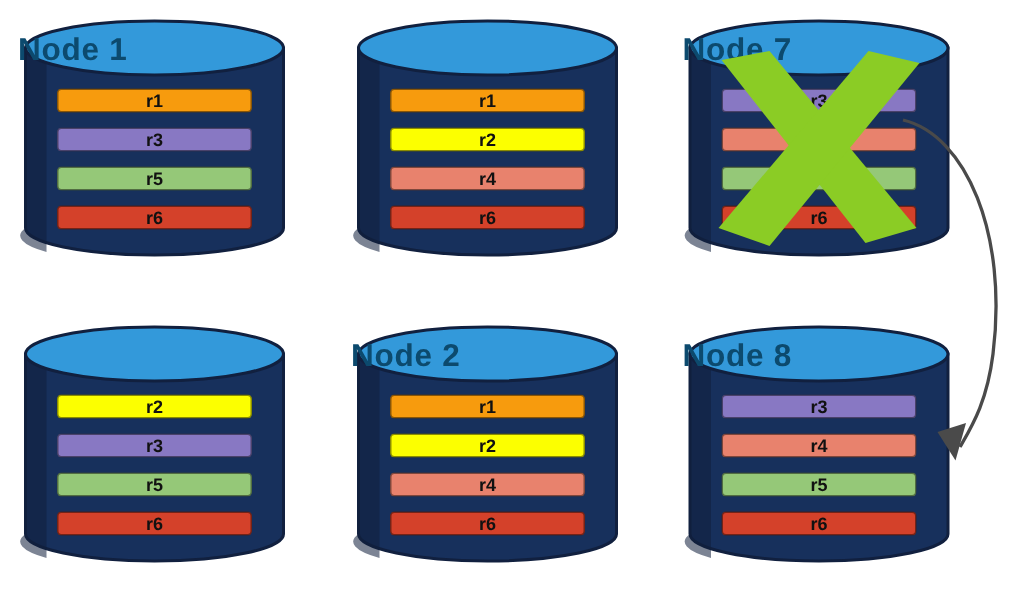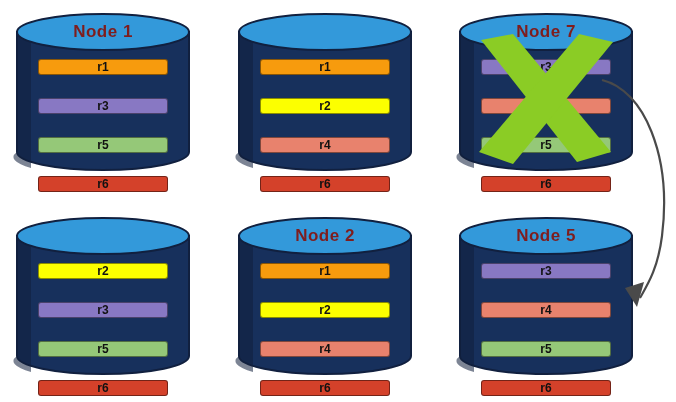--- a/index.html
+++ b/index.html
@@ -32,38 +32,37 @@
     top: 0;
     width: 182px;
     height: 174px;
     display: block;
   }
   .node-title {
     position: absolute;
     left: 0;
     top: 16px;
     width: 182px;
-    text-align: center;
-    color: #7f1d1d;
-    font-size: 17px;
+    color: #0c4a6e;
+    font-size: 21px;
     font-weight: bold;
     letter-spacing: 0.5px;
     font-family: "Liberation Sans", sans-serif;
     pointer-events: none;
   }
   .replica-stack {
     position: absolute;
     left: 26px;
     top: 53px;
     width: 130px;
   }
   .replica-bar {
     position: relative;
     height: 16px;
-    margin-bottom: 23px;
+    margin-bottom: 10px;
     border-radius: 3px;
     border: 1px solid rgba(0,0,0,0.45);
     box-sizing: border-box;
   }
   .replica-label {
     position: absolute;
     left: 0;
     top: 0;
     width: 100%;
     height: 100%;
@@ -206,21 +205,21 @@
           <span class="replica-label">r6</span>
         </div>
       </div>
     </div>
     <div class="node-cylinder" style="left: 455px; top: 210px;">
       <svg class="node-svg" viewBox="0 0 182 174">
         <path d="M 5 26 L 5 146 A 86 18 0 0 0 177 146 L 177 26 Z" fill="#17305c" stroke="#11203f" stroke-width="2"></path>
         <path d="M 5 26 L 5 146 A 86 18 0 0 0 19 162 L 19 26 Z" fill="#101f3d" opacity="0.55"></path>
         <ellipse cx="91" cy="26" rx="86" ry="18" fill="#3399da" stroke="#11203f" stroke-width="2"></ellipse>
       </svg>
-      <div class="node-title">Node  5</div>
+      <div class="node-title">Node  8</div>
       <div class="replica-stack">
         <div class="replica-bar" style="background: rgb(136, 120, 195);">
           <span class="replica-label">r3</span>
         </div>
         <div class="replica-bar" style="background: rgb(232, 130, 109);">
           <span class="replica-label">r4</span>
         </div>
         <div class="replica-bar" style="background: rgb(149, 200, 120);">
           <span class="replica-label">r5</span>
         </div>

